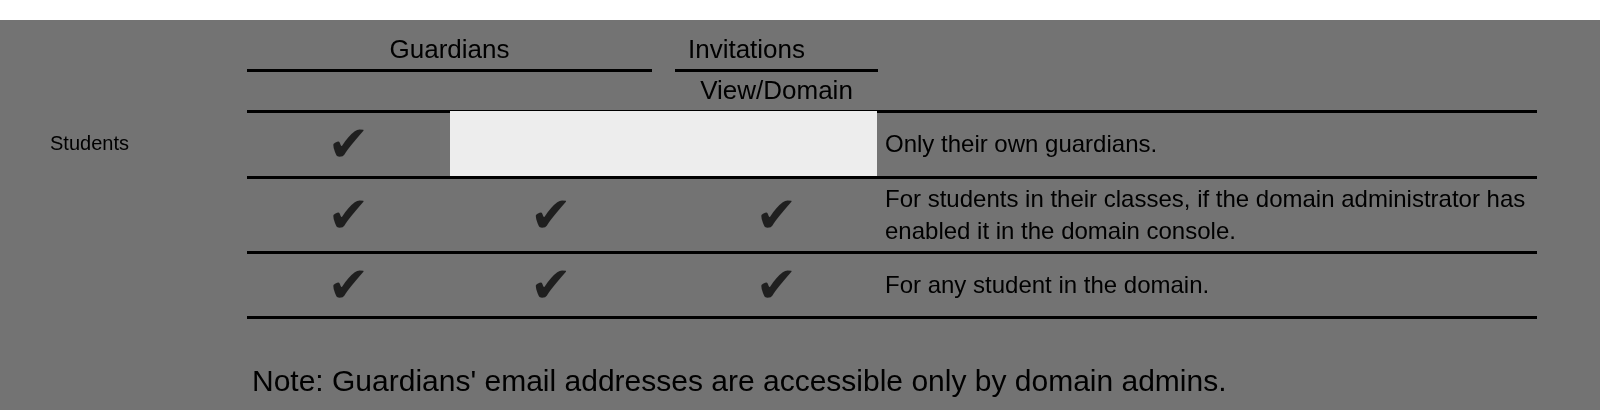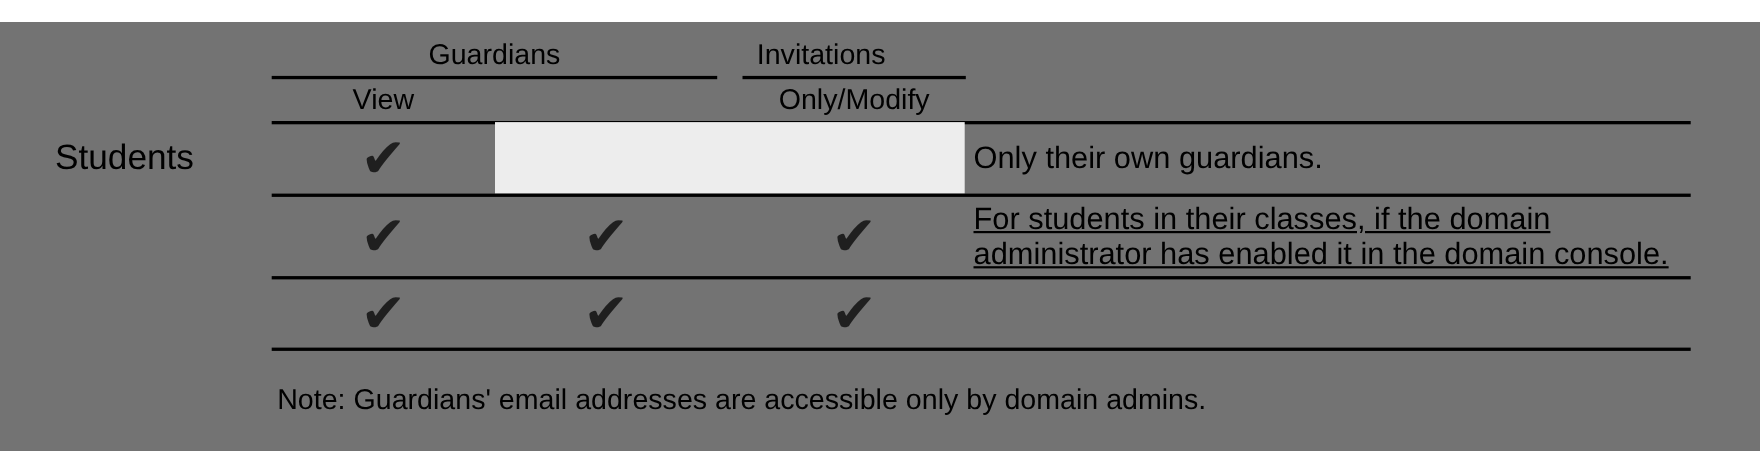--- a/index.html
+++ b/index.html
@@ -20,86 +20,86 @@
     align-items: center;
     justify-content: center;
     font-size: 26px;
     line-height: 1.2;
     white-space: nowrap;
   }
   .rowlabel {
     position: absolute;
     display: flex;
     align-items: center;
-    font-size: 32px;
+    font-size: 20px;
     white-space: nowrap;
   }
   .note {
     position: absolute;
     display: flex;
     align-items: center;
-    font-size: 28px;
+    font-size: 24px;
     line-height: 32px;
   }
-  .note.wrap { white-space: normal; text-decoration: underline; }
+  .note.wrap { white-space: normal; }
   .check {
     position: absolute;
     display: flex;
     align-items: center;
     justify-content: center;
     font-family: "DejaVu Sans", sans-serif;
     font-size: 50px;
     line-height: 1;
     color: #1f1f1f;
   }
   .shade {
     position: absolute;
     left: 450px; top: 91px;
     width: 427px; height: 65px;
     background: #ededed;
   }
   .footnote {
     position: absolute;
-    left: 252px; top: 329px;
+    left: 252px; top: 347px;
     height: 28px;
     display: flex;
     align-items: center;
-    font-size: 26px;
+    font-size: 30px;
     white-space: nowrap;
   }
 </style>
 </head>
 <body>
 
 <div id="canvas">
 
   <div class="cell" style="left:247px; top:13px; width:405px; height:34px;">Guardians</div>
   <div class="cell" style="left:645px; top:13px; width:203px; height:34px;">Invitations</div>
 
   <div class="hline" style="left:247px; top:49px; width:405px;"></div>
   <div class="hline" style="left:675px; top:49px; width:203px;"></div>
 
-  <div class="cell" style="left:247px; top:54px; width:203px; height:34px;">View</div>
-  <div class="cell" style="left:675px; top:54px; width:203px; height:34px;">Only/Modify</div>
+  <div class="cell" style="left:675px; top:54px; width:203px; height:34px;">View/Domain</div>
 
   <div class="hline" style="left:247px; top:90px; width:1290px;"></div>
 
   <div class="shade"></div>
 
   <div class="rowlabel" style="left:50px; top:91px; height:65px;">Students</div>
   <div class="check" style="left:247px; top:91px; width:203px; height:65px;">✔</div>
   <div class="note" style="left:885px; top:91px; width:655px; height:65px;">Only their own guardians.</div>
   <div class="hline" style="left:247px; top:156px; width:1290px;"></div>
 
   <div class="check" style="left:247px; top:159px; width:203px; height:72px;">✔</div>
   <div class="check" style="left:450px; top:159px; width:202px; height:72px;">✔</div>
   <div class="check" style="left:675px; top:159px; width:203px; height:72px;">✔</div>
   <div class="note wrap" style="left:885px; top:159px; width:655px; height:72px;">For students in their classes, if the domain administrator has enabled it in the domain console.</div>
   <div class="hline" style="left:247px; top:231px; width:1290px;"></div>
 
   <div class="check" style="left:247px; top:234px; width:203px; height:62px;">✔</div>
   <div class="check" style="left:450px; top:234px; width:202px; height:62px;">✔</div>
   <div class="check" style="left:675px; top:234px; width:203px; height:62px;">✔</div>
+  <div class="note" style="left:885px; top:234px; width:655px; height:62px;">For any student in the domain.</div>
   <div class="hline" style="left:247px; top:296px; width:1290px;"></div>
 
   <div class="footnote">Note: Guardians' email addresses are accessible only by domain admins.</div>
 
 </div>
 
 </body></html>

